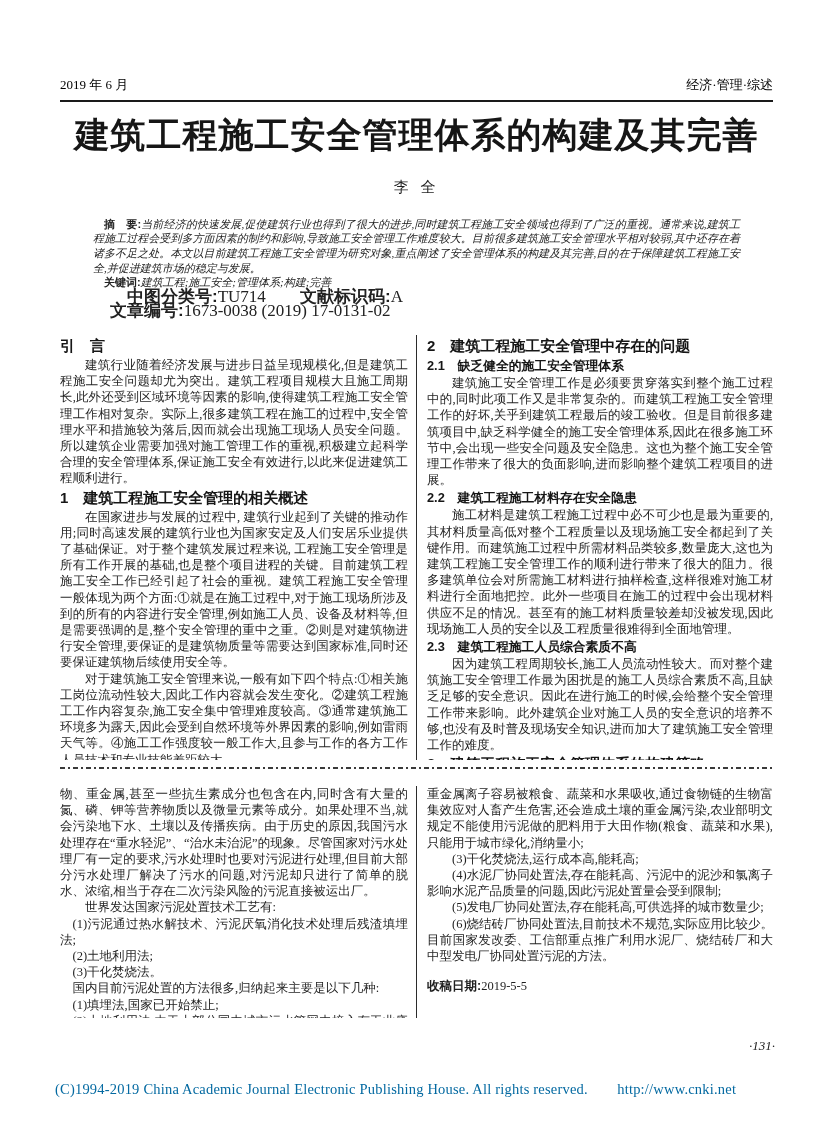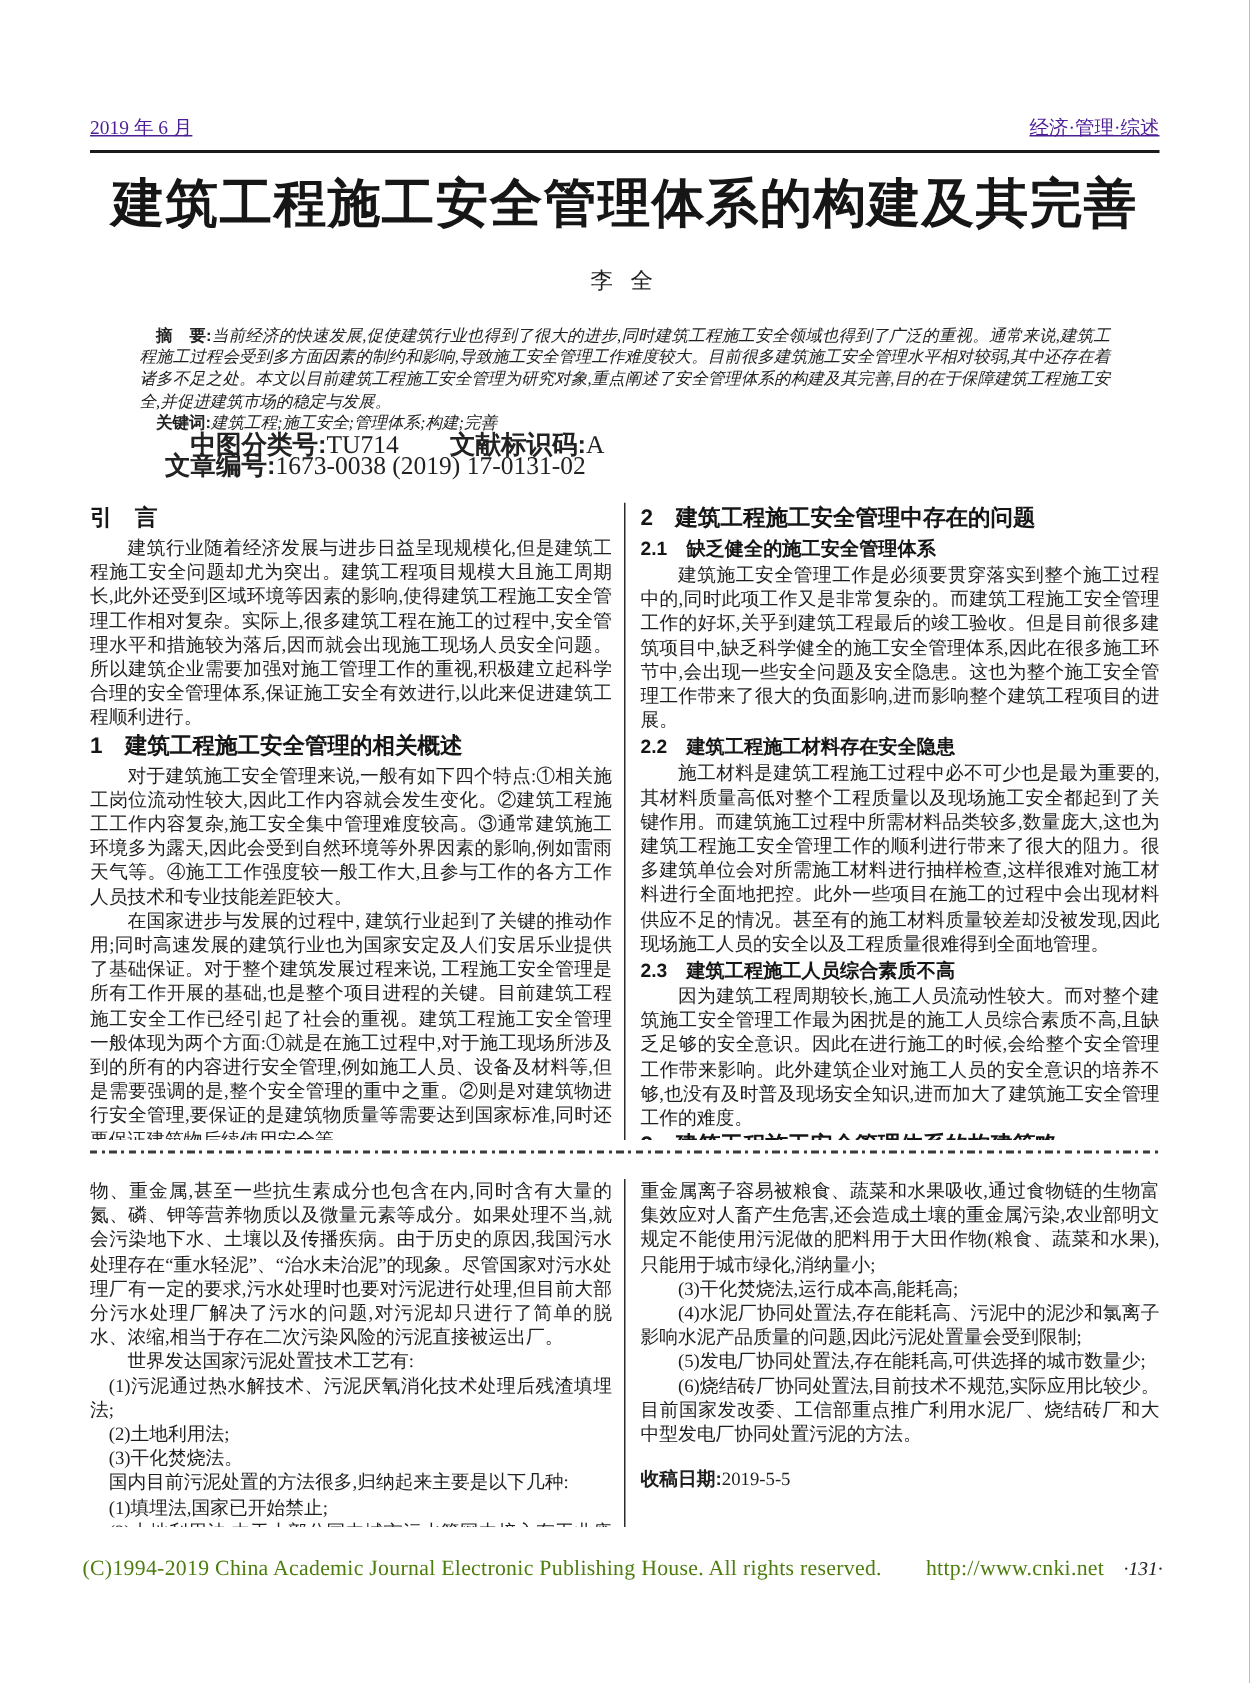--- a/index.html
+++ b/index.html
@@ -4,21 +4,21 @@
 <style>
   html,body{margin:0;padding:0;background:#888;}
   .page{
     width:833px;height:1122px;background:#ffffff;position:relative;
     margin:0 auto;overflow:hidden;color:#1f1f1f;
     font-family:"Liberation Serif","DejaVu Serif",serif;
   }
   .content{padding:76px 60px 0 60px;}
   
   .jheader{display:flex;justify-content:space-between;align-items:center;
-    font-size:13px;color:#4c1d95;text-decoration:underline;}
+    font-size:13px;color:#000000;}
   .jrule{border-bottom:2px solid #1a1a1a;margin-top:6px;}
   
   .title{margin-top:12px;text-align:center;font-size:35px;font-weight:700;
     letter-spacing:1px;line-height:1.25;color:#161616;}
   .author{margin-top:20px;text-align:center;font-size:15px;letter-spacing:4px;}
   .affil{margin-top:8px;text-align:center;font-size:12.5px;color:#222;}
   
   .abstract{margin:20px 33px 0 33px;font-size:11px;line-height:14.6px;
     text-align:justify;font-style:italic;color:#222;}
   .abstract p{margin:0;text-indent:1em;}
@@ -43,22 +43,22 @@
   .h-sub{margin:1px 0;font-family:"Liberation Sans","DejaVu Sans",sans-serif;
     font-weight:700;font-size:12.8px;line-height:17px;color:#161616;}
   
   .dash-sep{height:3px;margin:7px 0 5px 0;
     background:repeating-linear-gradient(90deg,#3a3a3a 0 5px,transparent 5px 8px,
       #3a3a3a 8px 10px,transparent 10px 13px);
     background-position:center;background-size:100% 2px;background-repeat:repeat-x;}
   .received{margin-top:14px;font-size:12.5px;line-height:16.2px;}
   
   .page-number{position:absolute;right:58px;top:1038px;font-size:13px;color:#222;font-style:italic;}
-  .copyright{position:absolute;left:55px;top:1036px;font-size:14.5px;
-    color:#4d7c0f;letter-spacing:0.2px;white-space:nowrap;}
+  .copyright{position:absolute;left:55px;top:1080px;font-size:14.5px;
+    color:#0369a1;letter-spacing:0.2px;white-space:nowrap;}
 </style>
 </head>
 <body>
 
 <div class="page">
   <div class="content">
 
     <div class="jheader">
       <span>2019 年 6 月</span>
       <span>经济·管理·综述</span>
@@ -72,22 +72,22 @@
       <p><span class="lbl">摘　要:</span><span>当前经济的快速发展,促使建筑行业也得到了很大的进步,同时建筑工程施工安全领域也得到了广泛的重视。通常来说,建筑工程施工过程会受到多方面因素的制约和影响,导致施工安全管理工作难度较大。目前很多建筑施工安全管理水平相对较弱,其中还存在着诸多不足之处。本文以目前建筑工程施工安全管理为研究对象,重点阐述了安全管理体系的构建及其完善,目的在于保障建筑工程施工安全,并促进建筑市场的稳定与发展。</span></p>
       <p><span class="lbl">关键词:</span><span>建筑工程;施工安全;管理体系;构建;完善</span></p>
       <p class="meta-row"><span class="grp g1"><span class="lbl">中图分类号:</span><span>TU714</span></span><span class="grp g2"><span class="lbl">文献标识码:</span><span>A</span></span><span class="grp"><span class="lbl">文章编号:</span><span>1673-0038 (2019) 17-0131-02</span></span></p>
     </div>
 
     <div class="cols top">
       <div class="col-l">
         <div class="h-sec">引　言</div>
         <p class="body-p">建筑行业随着经济发展与进步日益呈现规模化,但是建筑工程施工安全问题却尤为突出。建筑工程项目规模大且施工周期长,此外还受到区域环境等因素的影响,使得建筑工程施工安全管理工作相对复杂。实际上,很多建筑工程在施工的过程中,安全管理水平和措施较为落后,因而就会出现施工现场人员安全问题。所以建筑企业需要加强对施工管理工作的重视,积极建立起科学合理的安全管理体系,保证施工安全有效进行,以此来促进建筑工程顺利进行。</p>
         <div class="h-sec">1　建筑工程施工安全管理的相关概述</div>
+        <p class="body-p">在国家进步与发展的过程中, 建筑行业起到了关键的推动作用;同时高速发展的建筑行业也为国家安定及人们安居乐业提供了基础保证。对于整个建筑发展过程来说, 工程施工安全管理是所有工作开展的基础,也是整个项目进程的关键。目前建筑工程施工安全工作已经引起了社会的重视。建筑工程施工安全管理一般体现为两个方面:①就是在施工过程中,对于施工现场所涉及到的所有的内容进行安全管理,例如施工人员、设备及材料等,但是需要强调的是,整个安全管理的重中之重。②则是对建筑物进行安全管理,要保证的是建筑物质量等需要达到国家标准,同时还要保证建筑物后续使用安全等。</p>
         <p class="body-p">对于建筑施工安全管理来说,一般有如下四个特点:①相关施工岗位流动性较大,因此工作内容就会发生变化。②建筑工程施工工作内容复杂,施工安全集中管理难度较高。③通常建筑施工环境多为露天,因此会受到自然环境等外界因素的影响,例如雷雨天气等。④施工工作强度较一般工作大,且参与工作的各方工作人员技术和专业技能差距较大。</p>
-        <p class="body-p">在国家进步与发展的过程中, 建筑行业起到了关键的推动作用;同时高速发展的建筑行业也为国家安定及人们安居乐业提供了基础保证。对于整个建筑发展过程来说, 工程施工安全管理是所有工作开展的基础,也是整个项目进程的关键。目前建筑工程施工安全工作已经引起了社会的重视。建筑工程施工安全管理一般体现为两个方面:①就是在施工过程中,对于施工现场所涉及到的所有的内容进行安全管理,例如施工人员、设备及材料等,但是需要强调的是,整个安全管理的重中之重。②则是对建筑物进行安全管理,要保证的是建筑物质量等需要达到国家标准,同时还要保证建筑物后续使用安全等。</p>
 
       </div>
       <div class="col-r">
         <div class="h-sec">2　建筑工程施工安全管理中存在的问题</div>
         <div class="h-sub">2.1　缺乏健全的施工安全管理体系</div>
         <p class="body-p">建筑施工安全管理工作是必须要贯穿落实到整个施工过程中的,同时此项工作又是非常复杂的。而建筑工程施工安全管理工作的好坏,关乎到建筑工程最后的竣工验收。但是目前很多建筑项目中,缺乏科学健全的施工安全管理体系,因此在很多施工环节中,会出现一些安全问题及安全隐患。这也为整个施工安全管理工作带来了很大的负面影响,进而影响整个建筑工程项目的进展。</p>
         <div class="h-sub">2.2　建筑工程施工材料存在安全隐患</div>
         <p class="body-p">施工材料是建筑工程施工过程中必不可少也是最为重要的,其材料质量高低对整个工程质量以及现场施工安全都起到了关键作用。而建筑施工过程中所需材料品类较多,数量庞大,这也为建筑工程施工安全管理工作的顺利进行带来了很大的阻力。很多建筑单位会对所需施工材料进行抽样检查,这样很难对施工材料进行全面地把控。此外一些项目在施工的过程中会出现材料供应不足的情况。甚至有的施工材料质量较差却没被发现,因此现场施工人员的安全以及工程质量很难得到全面地管理。</p>
         <div class="h-sub">2.3　建筑工程施工人员综合素质不高</div>
         <p class="body-p">因为建筑工程周期较长,施工人员流动性较大。而对整个建筑施工安全管理工作最为困扰是的施工人员综合素质不高,且缺乏足够的安全意识。因此在进行施工的时候,会给整个安全管理工作带来影响。此外建筑企业对施工人员的安全意识的培养不够,也没有及时普及现场安全知识,进而加大了建筑施工安全管理工作的难度。</p>

